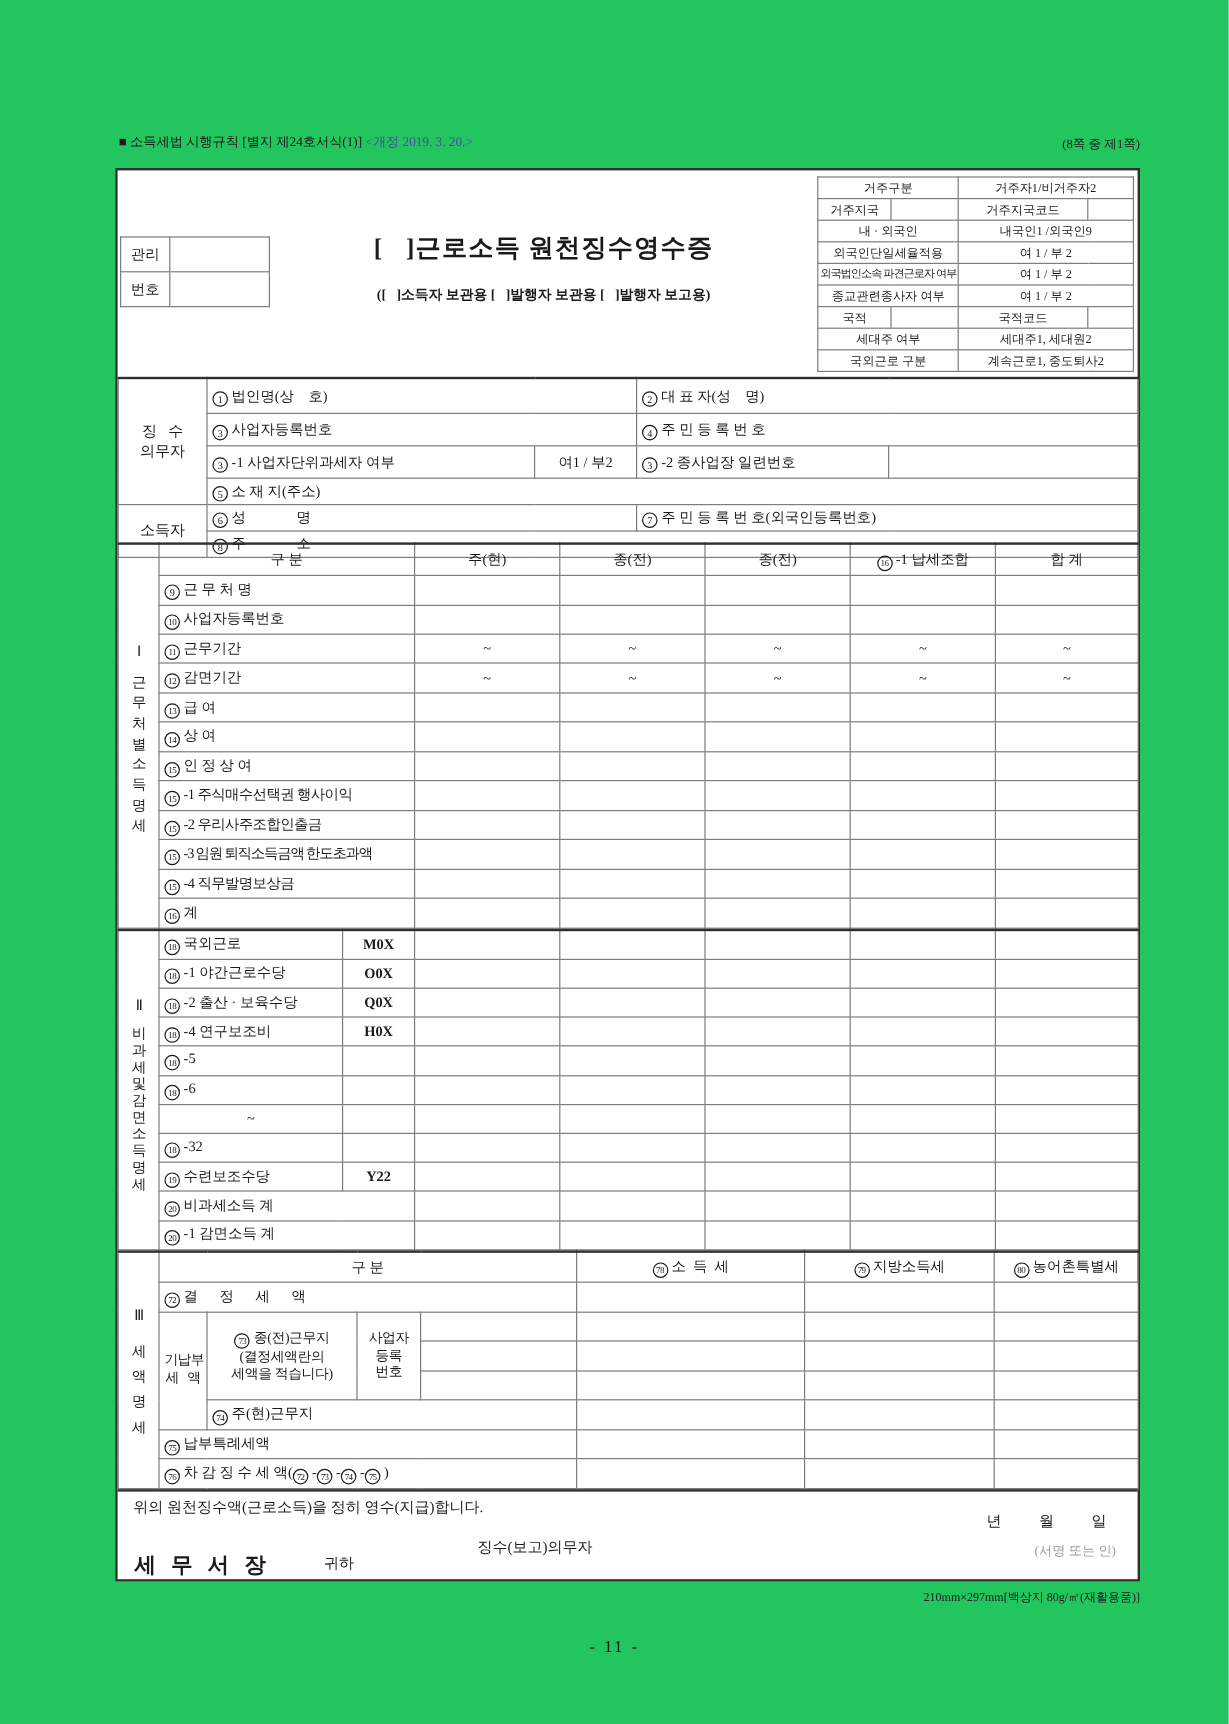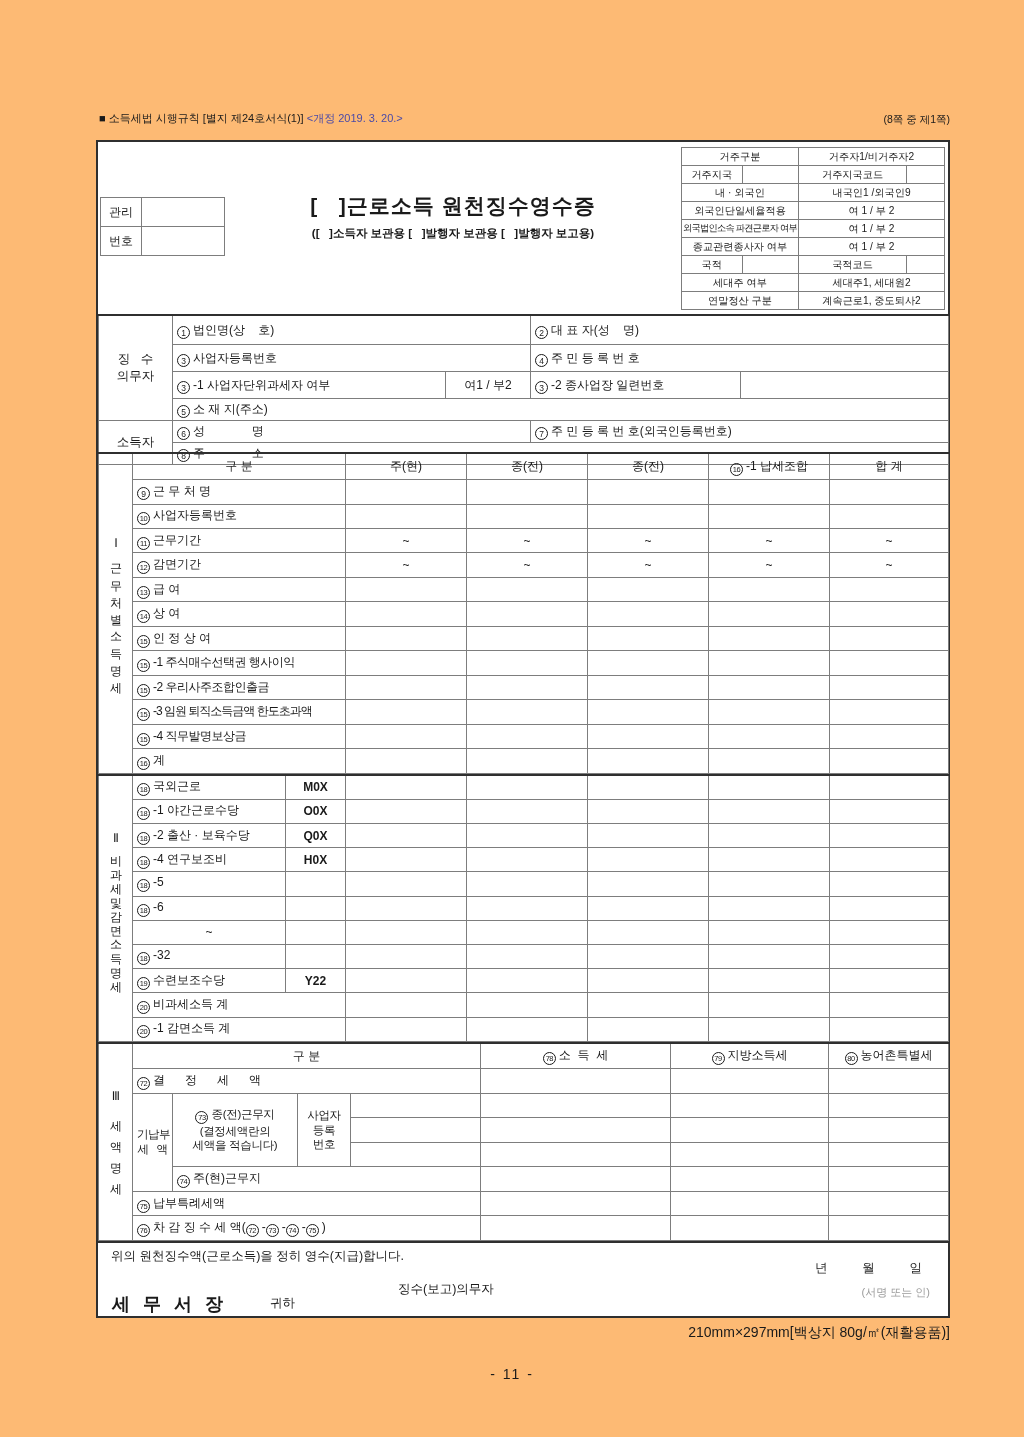--- a/index.html
+++ b/index.html
@@ -4,43 +4,43 @@
 <style>
   :root{
     --ink:#1a1a1a;
     --thin:#7d7d7d;
     --thick:#2f2f2f;
     --rev:#4a4aa8;
     --sign:#9b9b9b;
   }
   html,body{margin:0;padding:0;background:#ffffff;}
   .page{
-    position:relative;width:1024px;height:1437px;background:#fdba74;
-    font-family:Liberation Sans, sans-serif;color:var(--ink);
+    position:relative;width:1024px;height:1437px;background:#22c55e;
+    font-family:Liberation Serif, serif;color:var(--ink);
     overflow:hidden;
   }
   .refline{position:absolute;left:99px;top:111px;font-size:11px;white-space:pre;}
   .refline .rev{color:var(--rev);}
   .pageind{position:absolute;top:113px;right:74px;font-size:10.5px;}
 
   .formbox{
     position:absolute;left:96px;top:140px;width:854px;height:1178px;
     box-sizing:border-box;border:2px solid var(--thick);background:#fff;
   }
 
   
   .mgmt{position:absolute;left:2px;top:55px;border-collapse:collapse;}
   .mgmt td{border:1px solid var(--thin);font-size:12px;height:26px;}
   .mgmt .mlbl{width:38px;text-align:center;}
   .mgmt .mval{width:80px;}
 
   
   .titles{position:absolute;left:125px;top:50px;width:460px;text-align:center;}
   .t1,.t2{font-size:21px;font-weight:bold;letter-spacing:1px;white-space:pre;line-height:1.35;}
-  .tsub{font-size:11.5px;font-weight:bold;margin-top:6px;white-space:pre;}
+  .tsub{font-size:11.5px;font-weight:bold;margin-top:18px;white-space:pre;}
 
   
   .resident{position:absolute;right:3px;top:5px;border-collapse:collapse;table-layout:fixed;}
   .resident td{border:1px solid var(--thin);font-size:10.2px;text-align:center;height:17px;
     padding:0 1px;white-space:nowrap;overflow:hidden;}
   .resident .rt-sm{font-size:9.3px;letter-spacing:-0.8px;}
 
   
   table.sec{position:absolute;left:0;border-collapse:collapse;table-layout:fixed;width:850px;
     border-top:2px solid var(--thick);}
@@ -90,21 +90,21 @@
 
   
   .boxfooter{position:absolute;left:0;top:1099px;width:850px;height:75px;border-top:2px solid var(--thick);}
   .decl{position:absolute;left:13px;top:5px;font-size:12.5px;}
   .dateline{position:absolute;right:26px;top:17px;font-size:12.5px;white-space:pre;}
   .agentline{position:absolute;left:300px;top:38px;font-size:12.5px;}
   .signnote{position:absolute;right:18px;top:42px;font-size:11px;color:var(--sign);}
   .recipient{position:absolute;left:14px;bottom:2px;font-size:18px;font-weight:bold;letter-spacing:4px;}
   .recsuffix{position:absolute;left:172px;bottom:6px;font-size:12.5px;}
 
-  .paperspec{position:absolute;top:1324px;right:74px;font-size:14px;}
+  .paperspec{position:absolute;top:1324px;right:74px;font-size:10px;}
   .pagenum{position:absolute;top:1366px;left:0;width:1024px;text-align:center;font-size:14px;letter-spacing:2px;}
 </style>
 </head>
 <body>
 
 <div class="page">
 
   <div class="refline"><span>■ 소득세법 시행규칙 [별지 제24호서식(1)] </span><span class="rev">&lt;개정 2019. 3. 20.&gt;</span></div>
   <div class="pageind">(8쪽 중 제1쪽)</div>
 
@@ -166,21 +166,21 @@
             <td>국적</td>
             <td></td>
             <td>국적코드</td>
             <td></td>
           </tr>
       <tr>
             <td colspan="2">세대주 여부</td>
             <td colspan="2">세대주1, 세대원2</td>
           </tr>
       <tr>
-            <td colspan="2">연말정산 구분</td>
+            <td colspan="2">국외근로 구분</td>
             <td colspan="2">계속근로1, 중도퇴사2</td>
           </tr>
     </tbody>
       </table>
 
     <table class="sec agent">
       <colgroup>
           <col style="width:74px">
           <col style="width:273px">
           <col style="width:85px">

